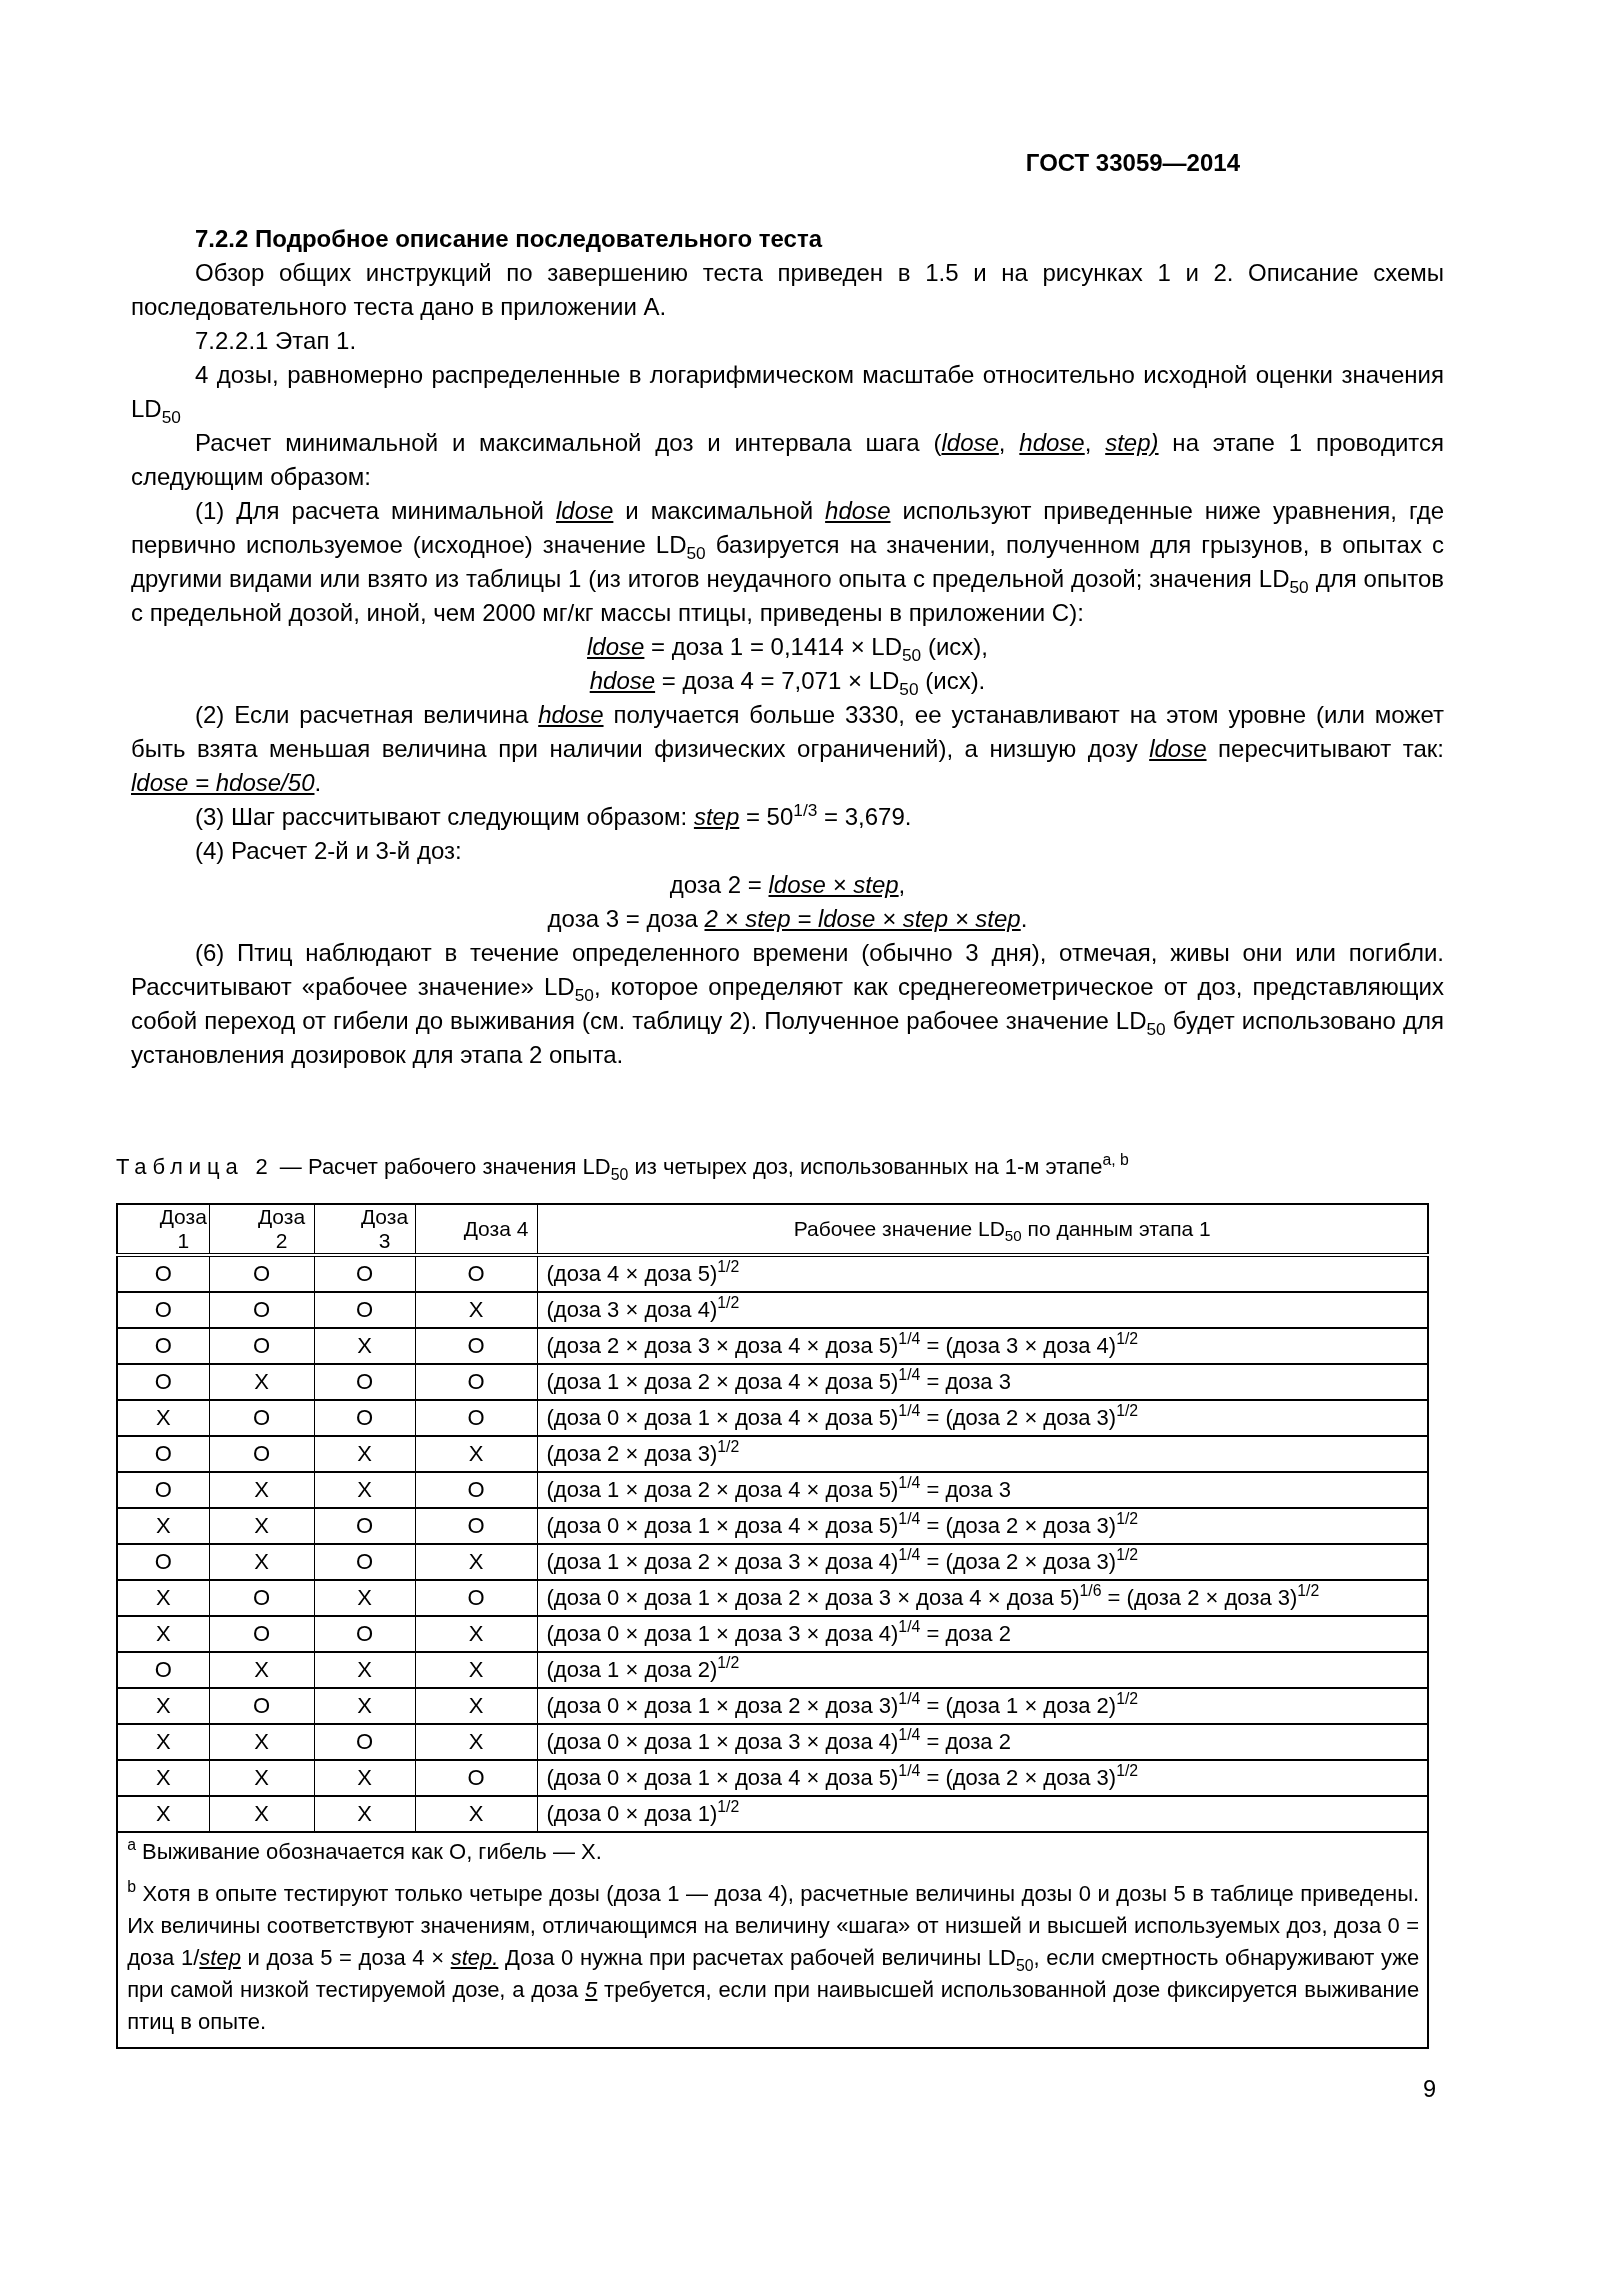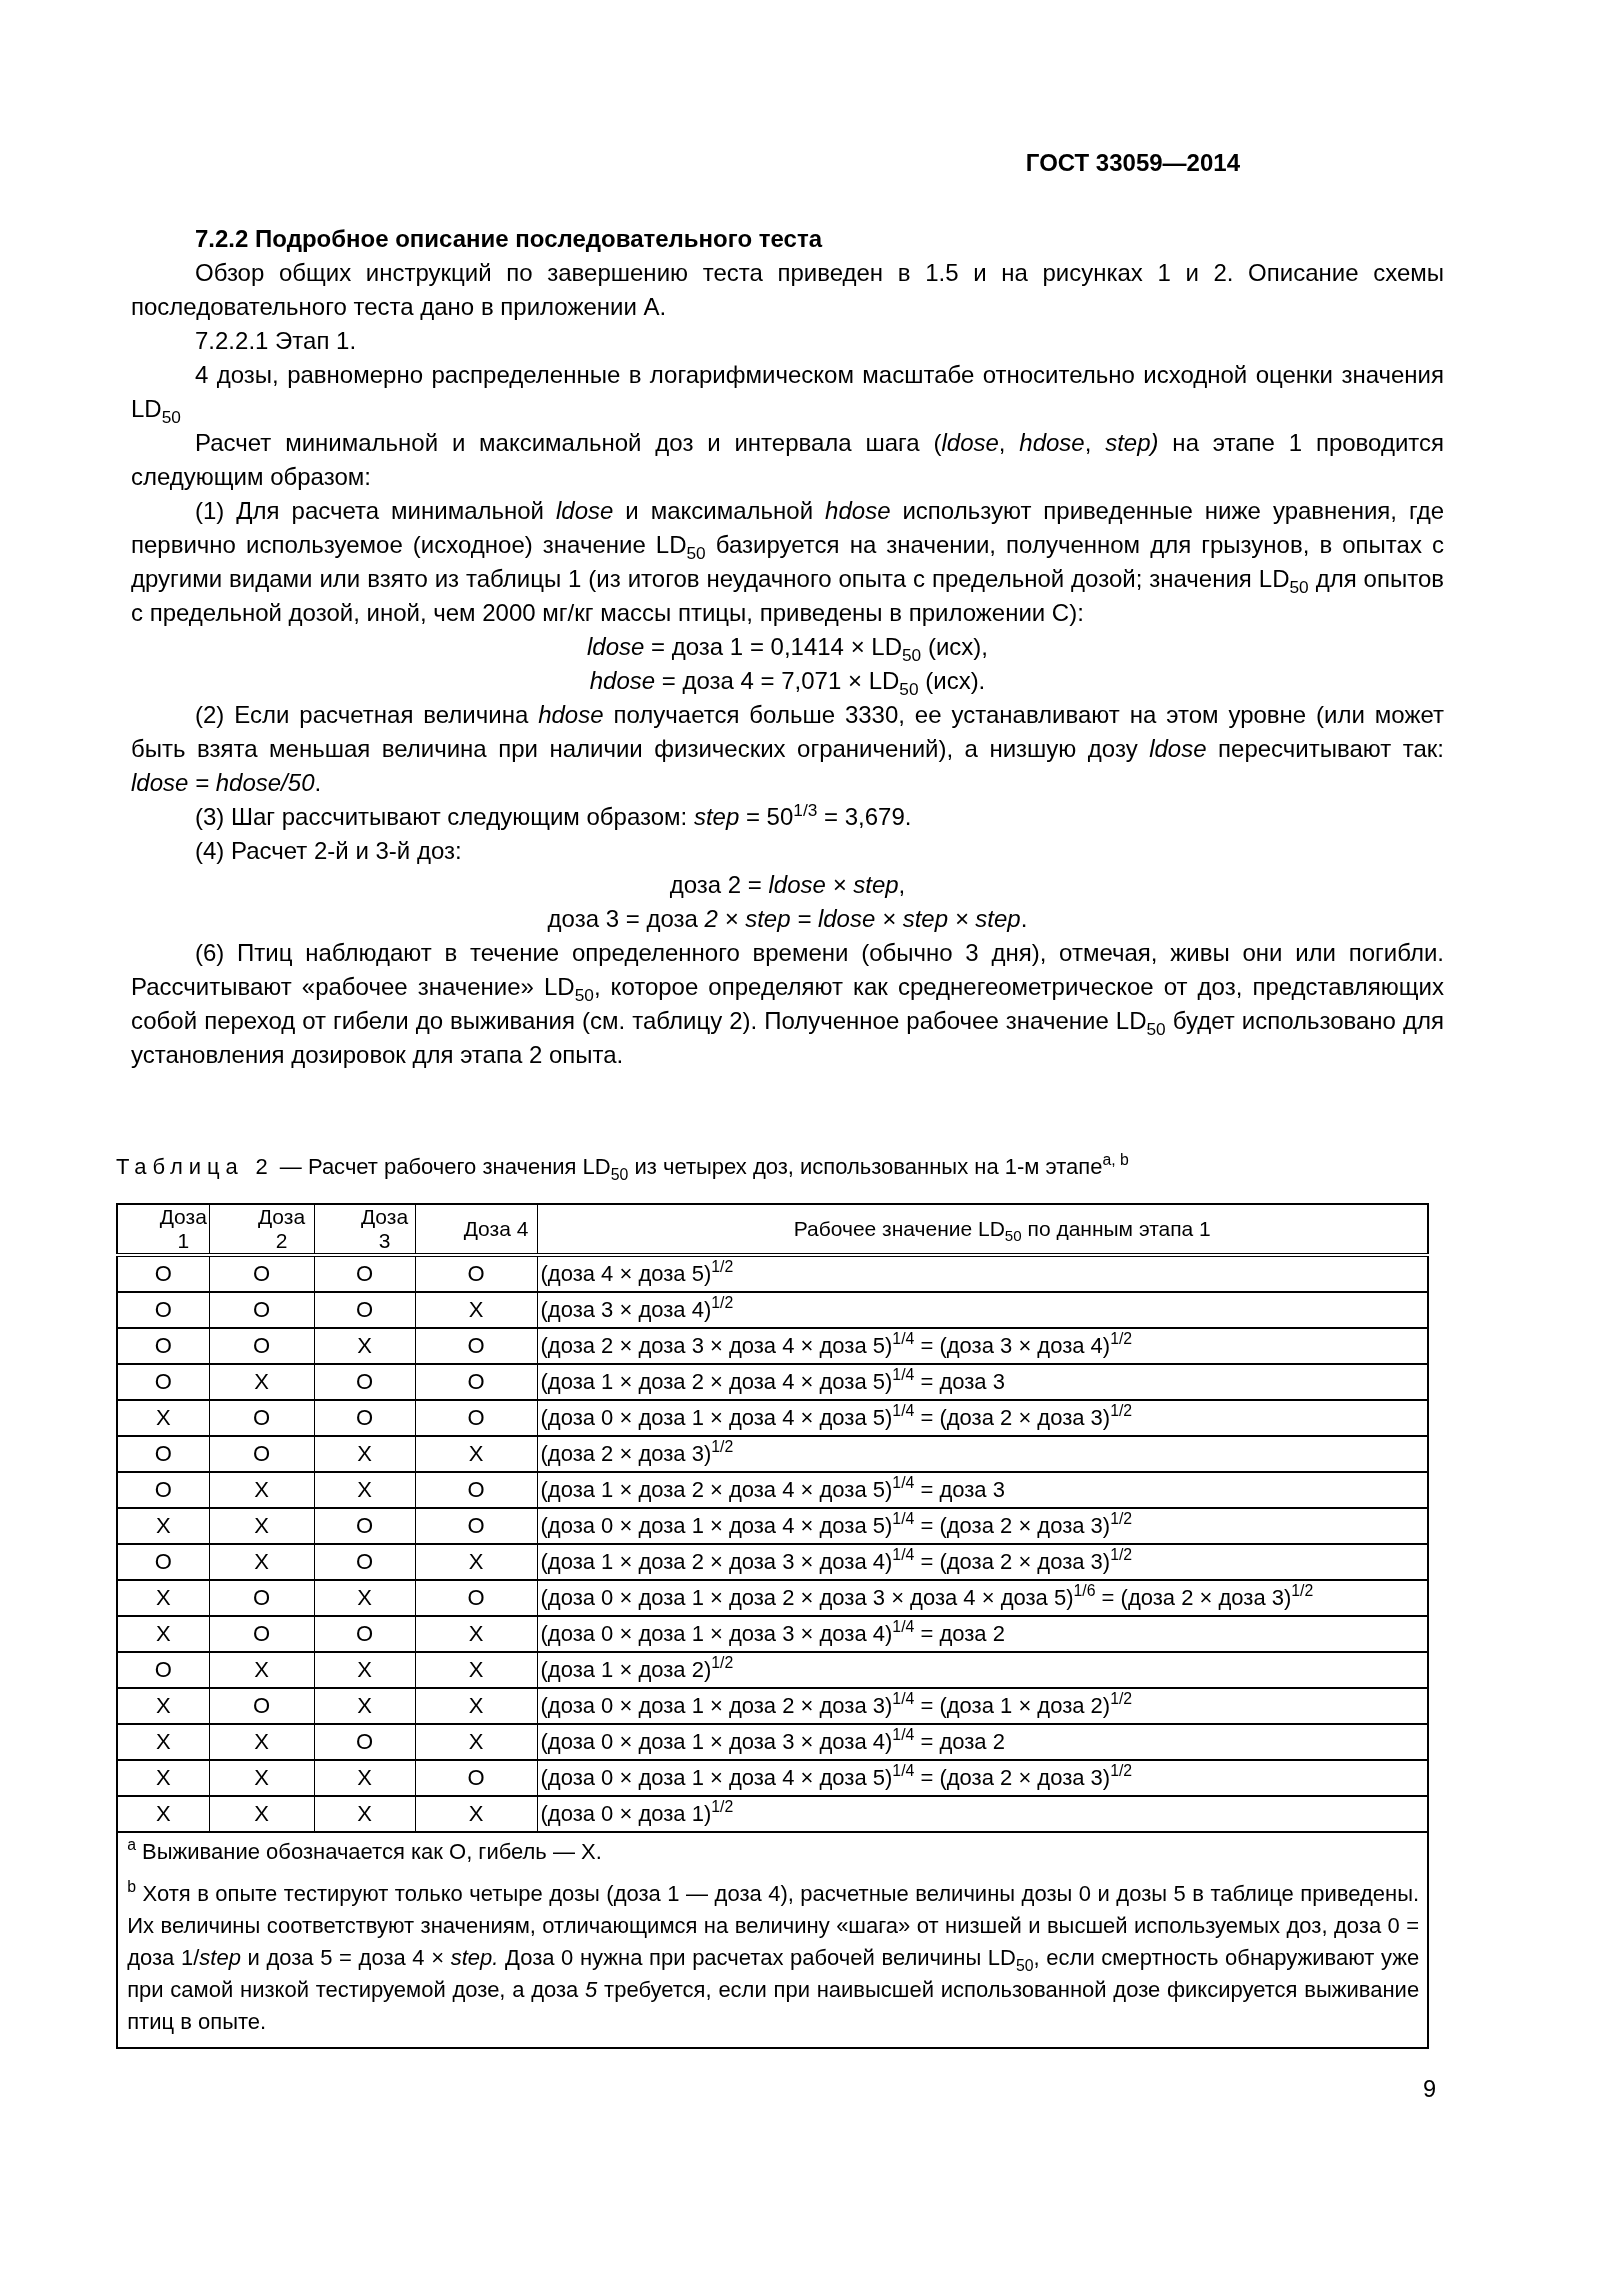--- a/index.html
+++ b/index.html
@@ -7,29 +7,29 @@
          font-family: "Liberation Sans", "DejaVu Sans", sans-serif; color: #000; }
   .page { position: absolute; left: 0; top: 0; width: 1419px; height: 2295px; }
   .header-code { position: absolute; top: 149px; right: 179px; font-size: 24px; font-weight: bold; letter-spacing: 0px; }
   .body-text { position: absolute; left: 131px; width: 1313px; top: 222px; font-size: 24px; line-height: 34px; }
   .p { margin: 0; text-align: justify; text-align-last: left; }
   .ind { text-indent: 64px; }
   .h { font-weight: bold; text-indent: 64px; margin: 0; }
   .center { text-align: center; text-align-last: center; }
   sub { font-size: 0.72em; vertical-align: -0.35em; line-height: 0; }
   sup { font-size: 0.72em; vertical-align: 0.55em; line-height: 0; }
-  i { font-style: italic; }
+  i { font-style: italic; text-decoration: underline; }
   .caption { position: absolute; left: 116px; top: 1154px; font-size: 22px; text-align: center; }
   .caption .spaced { letter-spacing: 5.9px; }
   table.t { position: absolute; left: 116px; top: 1203px; width: 1313px; border-collapse: collapse; font-size: 22px; }
   table.t td, table.t th { border: 1.3px solid #000; padding: 0; }
   table.t th { font-weight: normal; height: 39px; font-size: 21px; padding-left: 40px; }
   table.t thead tr th { border-top: 2.6px solid #000; border-bottom: 4.6px double #000; }
   table.t td.m { text-align: center; height: 34px; }
-  table.t td.f { text-align: left; padding-left: 3px; height: 34px; white-space: nowrap; }
+  table.t td.f { text-align: left; padding-left: 9px; height: 34px; white-space: nowrap; }
   table.t tbody tr td { border-top: 2.6px solid #000; }
   table.t .outer-l { border-left: 2.6px solid #000; }
   table.t .outer-r { border-right: 2.6px solid #000; }
   table.t td.notes { border: 2.6px solid #000; border-top: 2.6px solid #000; padding: 2.6px 7.9px 9.2px 9.2px; font-size: 22px; line-height: 32px; }
   .note { margin: 0; text-align: justify; text-align-last: left; }
   .note + .note { margin-top: 10.5px; }
   .page-num { position: absolute; top: 2076px; left: 1423px; font-size: 23.6px; }
 </style>
 </head>
 <body>

